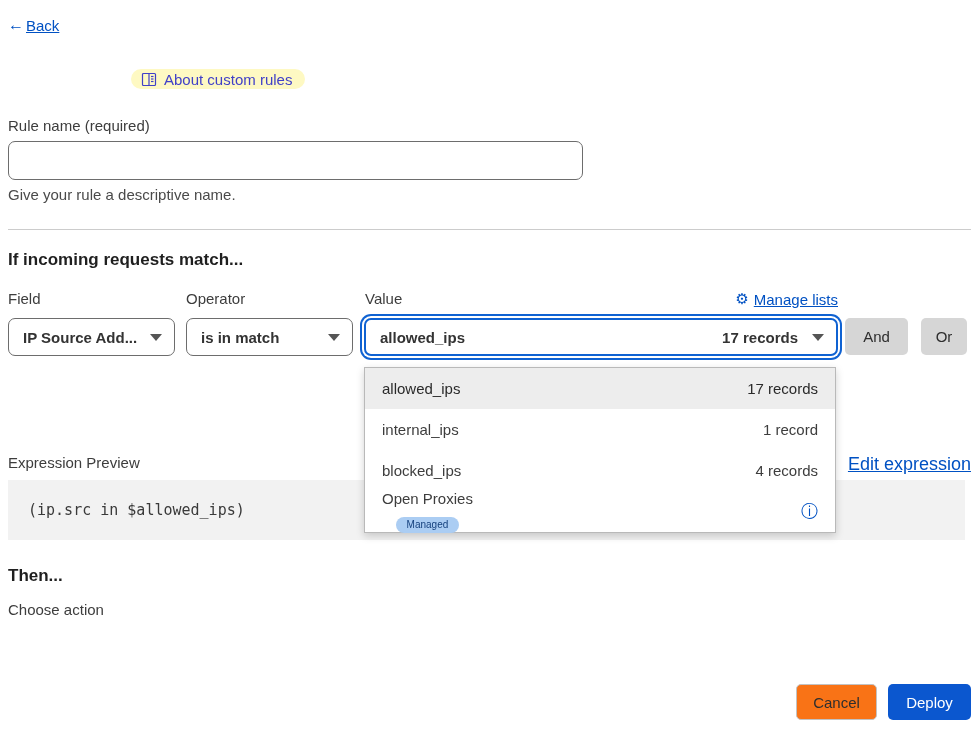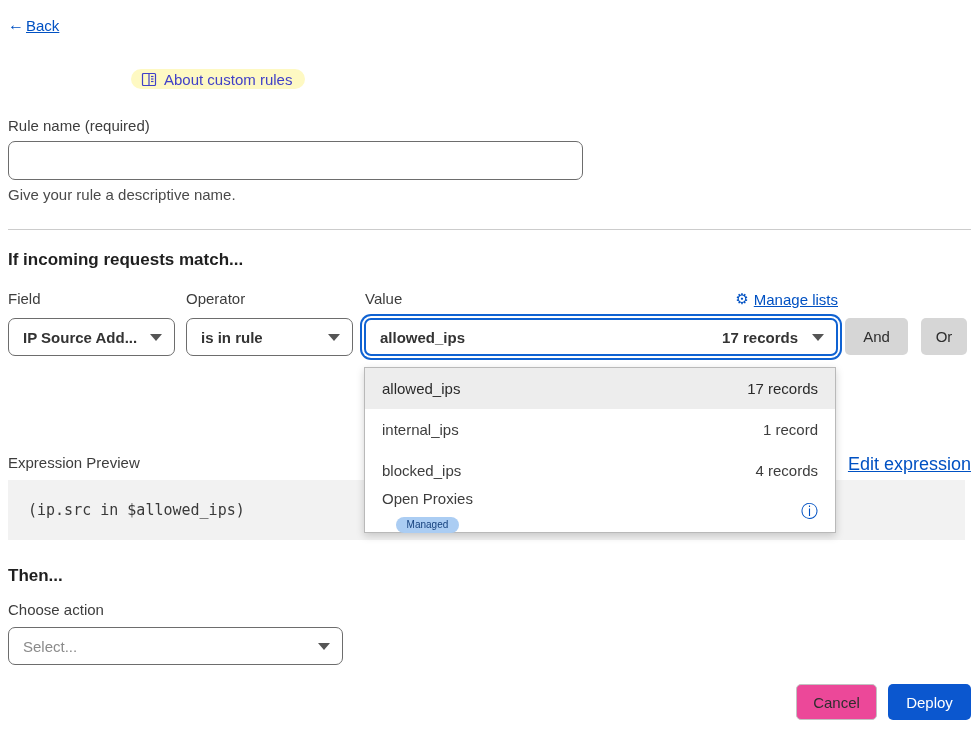--- a/index.html
+++ b/index.html
@@ -134,21 +134,21 @@
   
   .footer-actions {
     position: absolute; top: 684px; right: 8px;
     display: flex; gap: 11px;
   }
   .btn {
     height: 36px; border-radius: 5px; font-size: 15px;
     font-family: "Liberation Sans", sans-serif; cursor: pointer;
     display: flex; align-items: center; justify-content: center;
   }
-  .btn-cancel { background: #ec4899; color: #2e2e2e; border: 1px solid #c2c2c2; width: 81px; }
+  .btn-cancel { background: #f97316; color: #2e2e2e; border: 1px solid #c2c2c2; width: 81px; }
   .btn-blue { background: #0b57cf; color: #fff; border: none; }
   .btn-save { width: 125px; }
   .btn-deploy { width: 83px; }
 </style>
 </head>
 <body>
 
 <div class="page">
 
   <a class="back-link">
@@ -185,21 +185,21 @@
     <span class="gear">⚙</span>
     <span class="manage-text">Manage lists</span>
   </a>
 
   <div class="select-box field-select">
     <span>IP Source Add...</span>
     <span class="chev"></span>
   </div>
 
   <div class="select-box operator-select">
-    <span>is in rule</span>
+    <span>is in match</span>
     <span class="chev"></span>
   </div>
 
   <div class="select-box value-select">
     <span>allowed_ips</span>
     <span class="value-right">
       <span>17 records</span>
       <span class="chev"></span>
     </span>
   </div>
@@ -230,23 +230,19 @@
   </div>
 
   <div class="expr-label">Expression Preview</div>
   <a class="edit-expression">Edit expression</a>
   <div class="expr-box">
     <span class="expr-code">(ip.src in $allowed_ips)</span>
   </div>
 
   <h2 class="section-heading then-heading">Then...</h2>
   <label class="field-label choose-action-label">Choose action</label>
-  <div class="action-select">
-    <span class="placeholder-text">Select...</span>
-    <span class="chev"></span>
-  </div>
 
   <div class="footer-actions">
     <button class="btn btn-cancel">Cancel</button>
     <button class="btn btn-blue btn-deploy">Deploy</button>
   </div>
 
 </div>
 
 </body></html>

